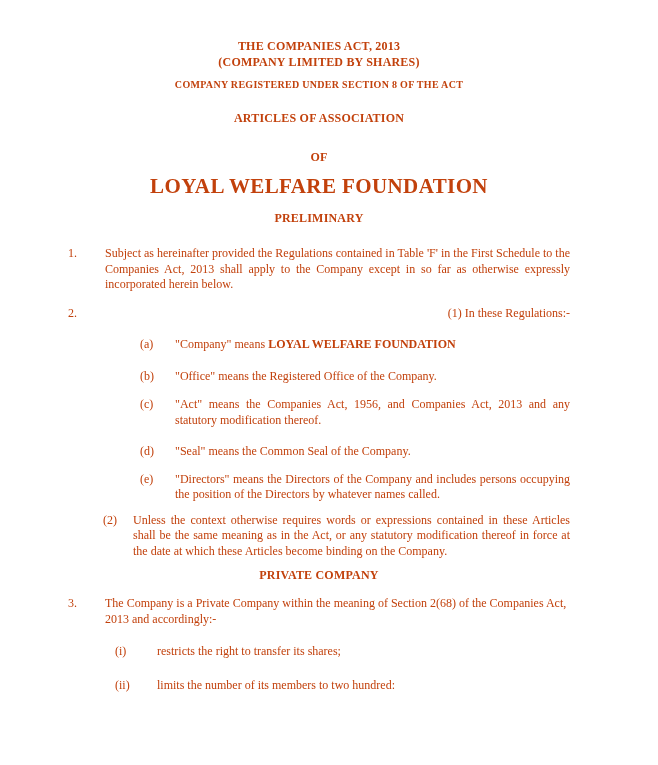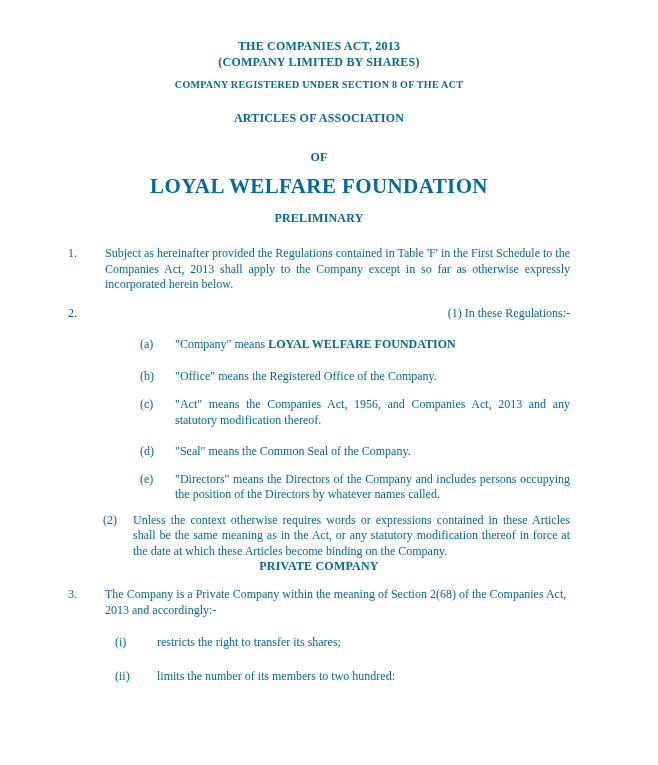--- a/index.html
+++ b/index.html
@@ -8,21 +8,21 @@
     background: #ffffff;
   }
   .page {
     position: relative;
     width: 658px;
     height: 765px;
     box-sizing: border-box;
     background: #ffffff;
     font-family: "Liberation Serif", "DejaVu Serif", serif;
     font-size: 12px;
-    color: #0369a1;
+    color: #c2410c;
     padding-top: 33px;
     overflow: hidden;
     border-radius: 28px;
   }
   .center-line {
     text-align: center;
     font-weight: bold;
     line-height: 15px;
     padding-left: 68px;
     padding-right: 88px;
@@ -142,21 +142,21 @@
   <div class="def" style="margin-top:12px;">
     <div class="label">(e)</div>
     <div class="text">"Directors" means the Directors of the Company and includes persons occupying the position of the Directors by whatever names called.</div>
   </div>
 
   <div class="subclause" style="margin-top:10px;">
     <div class="label">(2)</div>
     <div class="text">Unless the context otherwise requires words or expressions contained in these Articles shall be the same meaning as in the Act, or any statutory modification thereof in force at the date at which these Articles become binding on the Company.</div>
   </div>
 
-  <div class="center-line h-small" style="">PRIVATE COMPANY</div>
+  <div class="center-line h-small" style="margin-top:9px;">PRIVATE COMPANY</div>
 
   <div class="clause" style="margin-top:13px;">
     <div class="num">3.</div>
     <div class="body" style="text-align:left;">The Company is a Private Company within the meaning of Section 2(68) of the Companies Act, 2013 and accordingly:-</div>
   </div>
 
   <div class="roman-item" style="margin-top:17px;">
     <div class="label">(i)</div>
     <div class="text">restricts the right to transfer its shares;</div>
   </div>

